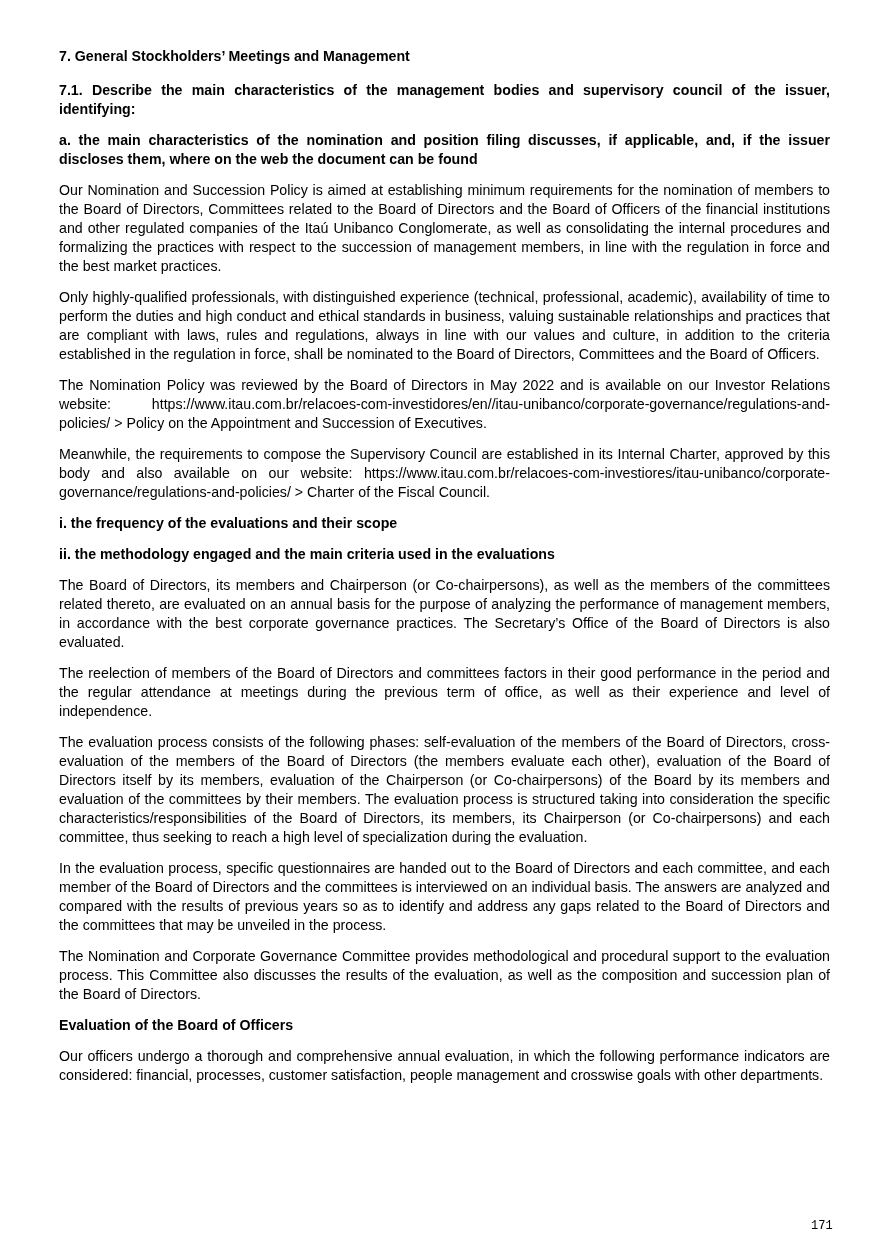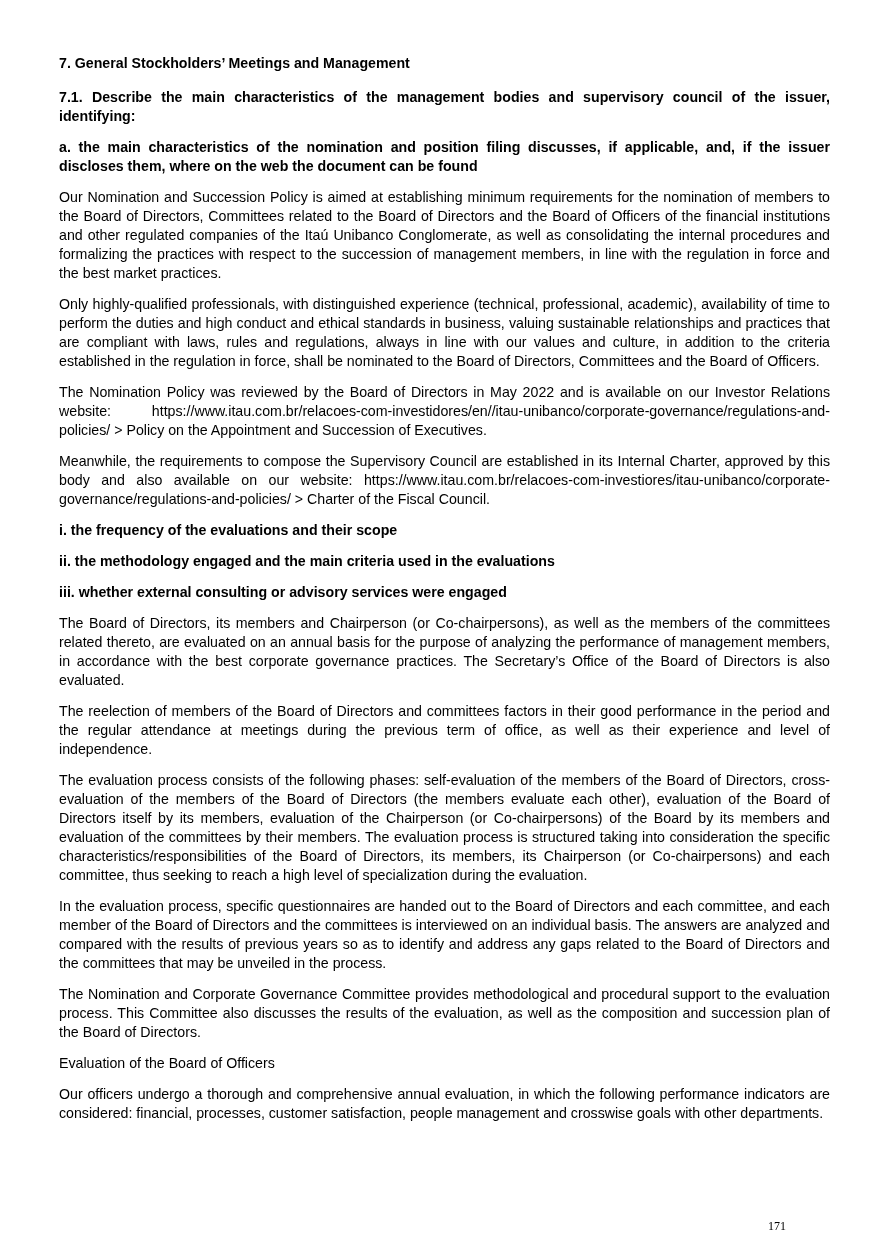--- a/index.html
+++ b/index.html
@@ -1,56 +1,55 @@
 <!DOCTYPE html>
 <html><head>
 <meta charset="utf-8">
 <style>
   html, body { margin: 0; padding: 0; background: #ffffff; }
   body { width: 875px; height: 1245px; position: relative; overflow: hidden; }
   .page {
-    position: absolute; left: 59px; top: 54px; width: 771px;
+    position: absolute; left: 59px; top: 47px; width: 771px;
     font-family: "Liberation Sans", sans-serif;
     color: #000000;
     font-size: 14.2px;
     line-height: 19px;
   }
   .h {
     font-weight: bold;
     text-align: justify;
     margin: 0 0 12px 0;
   }
   .p {
     text-align: justify;
     margin: 0 0 12px 0;
   }
-  .plain { margin: 12px 0 12px 0; }
+  .plain { margin: 12px 0 12px 0; font-weight: bold; }
   .h1 { margin-bottom: 15px; }
   .pagenum {
-    position: absolute; left: 768px; top: 1219px;
-    font-family: Liberation Serif, serif;
+    position: absolute; left: 811px; top: 1219px;
+    font-family: Liberation Mono, monospace;
     font-size: 12px; color: #000;
   }
 </style>
 </head>
 <body>
 
 <div class="page">
   <div class="h h1">7. General Stockholders’ Meetings and Management</div>
   <div class="h">7.1. Describe the main characteristics of the management bodies and supervisory council of the issuer, identifying:</div>
   <div class="h">a. the main characteristics of the nomination and position filing discusses, if applicable, and, if the issuer discloses them, where on the web the document can be found</div>
 
   <div class="p">Our Nomination and Succession Policy is aimed at establishing minimum requirements for the nomination of members to the Board of Directors, Committees related to the Board of Directors and the Board of Officers of the financial institutions and other regulated companies of the Itaú Unibanco Conglomerate, as well as consolidating the internal procedures and formalizing the practices with respect to the succession of management members, in line with the regulation in force and the best market practices.</div>
   <div class="p">Only highly-qualified professionals, with distinguished experience (technical, professional, academic), availability of time to perform the duties and high conduct and ethical standards in business, valuing sustainable relationships and practices that are compliant with laws, rules and regulations, always in line with our values and culture, in addition to the criteria established in the regulation in force, shall be nominated to the Board of Directors, Committees and the Board of Officers.</div>
   <div class="p">The Nomination Policy was reviewed by the Board of Directors in May 2022 and is available on our Investor Relations website: https://www.itau.com.br/relacoes-com-investidores/en//itau-unibanco/corporate-governance/regulations-and-policies/ &gt; Policy on the Appointment and Succession of Executives.</div>
   <div class="p">Meanwhile, the requirements to compose the Supervisory Council are established in its Internal Charter, approved by this body and also available on our website: https://www.itau.com.br/relacoes-com-investiores/itau-unibanco/corporate-governance/regulations-and-policies/ &gt; Charter of the Fiscal Council.</div>
 
   <div class="h">i. the frequency of the evaluations and their scope</div>
   <div class="h">ii. the methodology engaged and the main criteria used in the evaluations</div>
-  <div class="h">iii. whether external consulting or advisory services were engaged</div>
 
   <div class="p">The Board of Directors, its members and Chairperson (or Co-chairpersons), as well as the members of the committees related thereto, are evaluated on an annual basis for the purpose of analyzing the performance of management members, in accordance with the best corporate governance practices. The Secretary’s Office of the Board of Directors is also evaluated.</div>
   <div class="p">The reelection of members of the Board of Directors and committees factors in their good performance in the period and the regular attendance at meetings during the previous term of office, as well as their experience and level of independence.</div>
   <div class="p">The evaluation process consists of the following phases: self-evaluation of the members of the Board of Directors, cross-evaluation of the members of the Board of Directors (the members evaluate each other), evaluation of the Board of Directors itself by its members, evaluation of the Chairperson (or Co-chairpersons) of the Board by its members and evaluation of the committees by their members. The evaluation process is structured taking into consideration the specific characteristics/responsibilities of the Board of Directors, its members, its Chairperson (or Co-chairpersons) and each committee, thus seeking to reach a high level of specialization during the evaluation.</div>
   <div class="p">In the evaluation process, specific questionnaires are handed out to the Board of Directors and each committee, and each member of the Board of Directors and the committees is interviewed on an individual basis. The answers are analyzed and compared with the results of previous years so as to identify and address any gaps related to the Board of Directors and the committees that may be unveiled in the process.</div>
   <div class="p">The Nomination and Corporate Governance Committee provides methodological and procedural support to the evaluation process. This Committee also discusses the results of the evaluation, as well as the composition and succession plan of the Board of Directors.</div>
 
   <div class="plain">Evaluation of the Board of Officers</div>
   <div class="p">Our officers undergo a thorough and comprehensive annual evaluation, in which the following performance indicators are considered: financial, processes, customer satisfaction, people management and crosswise goals with other departments.</div>
 </div>

